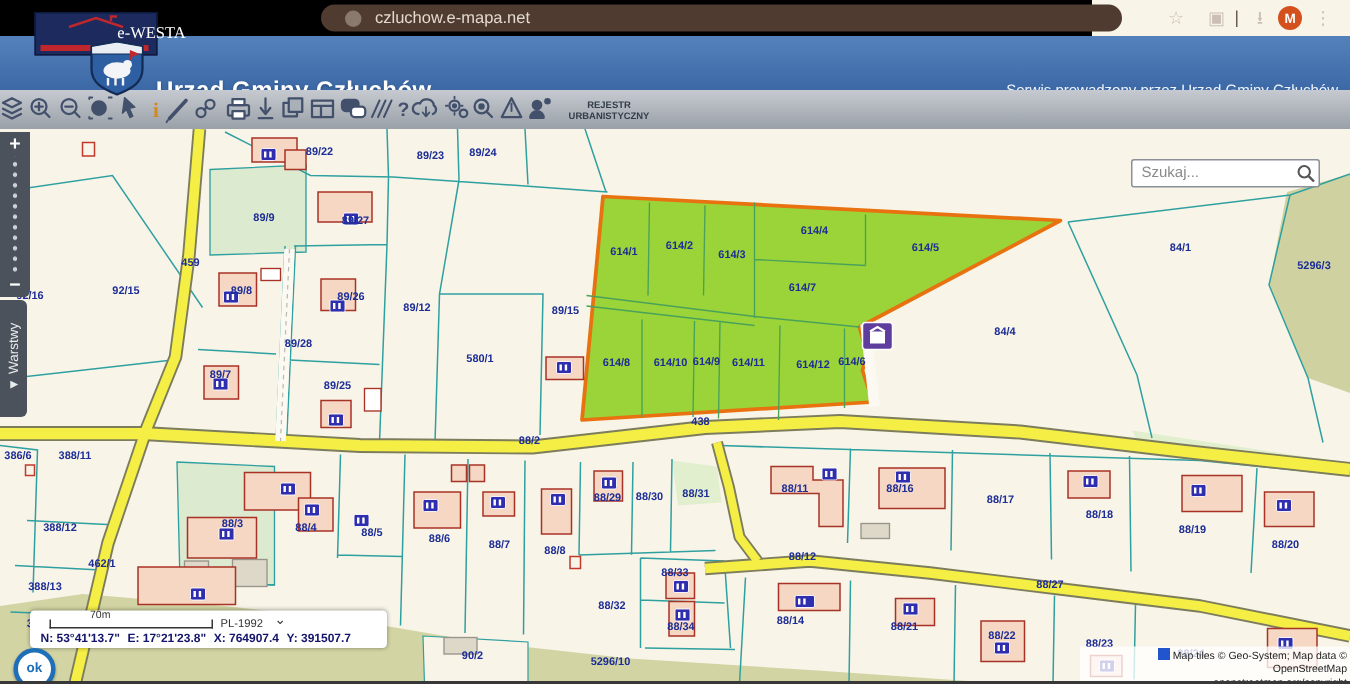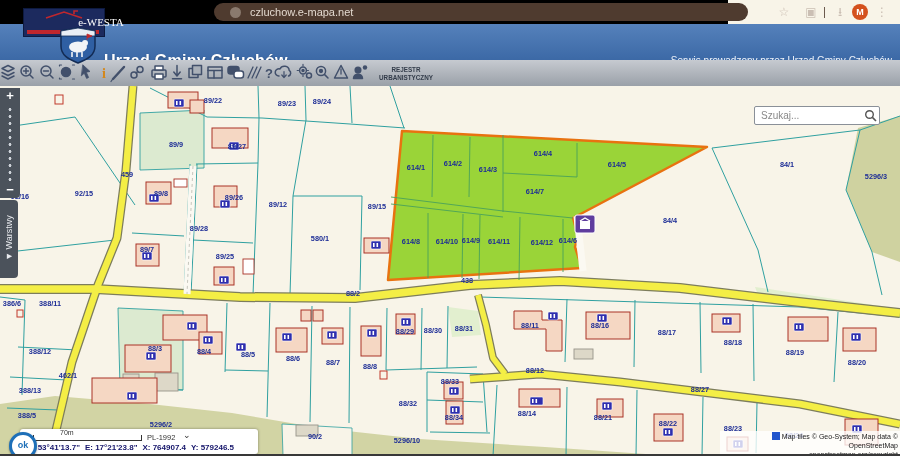--- a/index.html
+++ b/index.html
@@ -49,21 +49,21 @@
   .zoombar{position:absolute;left:0;top:88px;width:20px;height:110px;background:#4b525b;
            border-radius:0 0 4px 0;z-index:10;display:flex;flex-direction:column;align-items:center;}
   .zbtn{width:20px;height:16px;color:#fff;font-size:13px;font-weight:bold;text-align:center;line-height:16px;cursor:pointer;}
   .zdots{flex:1;width:20px;background-image:radial-gradient(circle,#cdd2d8 1.2px,transparent 1.7px);
          background-size:20px 7px;background-position:center 2px;background-repeat:repeat-y;}
   .layers-tab{position:absolute;left:0;top:200px;width:18px;height:78px;background:#4b525b;
               border-radius:0 4px 4px 0;z-index:10;}
   .layers-tab span{position:absolute;left:-27px;top:33px;width:72px;transform:rotate(-90deg);
                    color:#e8eaee;font-size:9px;text-align:center;}
   
-  .statusbox{position:absolute;left:20px;top:429px;width:238px;height:25px;background:#fff;
+  .statusbox{position:absolute;left:20px;top:407px;width:238px;height:25px;background:#fff;
              border-radius:3px;box-shadow:0 0 3px rgba(0,0,0,.4);z-index:20;text-align:center;}
   .scalebar{position:absolute;left:13px;top:6px;width:107px;height:5px;
             border-left:1px solid #333;border-right:1px solid #333;border-bottom:1px solid #333;}
   .scaletxt{position:absolute;left:40px;top:0px;font-size:7px;color:#333;}
   .crs{position:absolute;left:127px;top:4px;font-size:7.5px;color:#333;}
   .crs-chev{position:absolute;left:163px;top:1px;font-size:9px;color:#333;cursor:pointer;}
   .coords{position:absolute;left:7px;top:14px;font-size:8px;font-weight:bold;color:#14146a;white-space:nowrap;}
   .coords span{margin-right:5px;}
   .okbtn{position:absolute;left:9px;top:432px;width:22px;height:22px;border-radius:50%;background:#fff;
          border:3px solid #1d6fb8;color:#1d6fb8;font-weight:bold;font-size:9px;text-align:center;
@@ -490,21 +490,21 @@
 <div class="layers-tab">
   <span>▼ Warstwy</span>
 </div>
 
 <div class="statusbox">
   <div class="scaletxt">70m</div>
   <div class="scalebar"></div>
   <div class="crs">PL-1992</div>
   <div class="crs-chev">⌄</div>
   <div class="coords">
-    <span>N: 53°41'13.7"</span><span>E: 17°21'23.8"</span><span>X: 764907.4</span><span>Y: 579246.5</span>
+    <span>N: 53°41'13.7"</span><span>E: 17°21'23.8"</span><span>X: 764907.4</span><span>Y: 391507.7</span>
   </div>
 </div>
 <div class="okbtn">ok</div>
 
 <div class="attrib">
   <div><span class="chip"></span><span>Map tiles © Geo-System; Map data © OpenStreetMap</span></div>
   <div>openstreetmap.org/copyright</div>
 </div>
 <div class="bottom-edge"></div>
 

